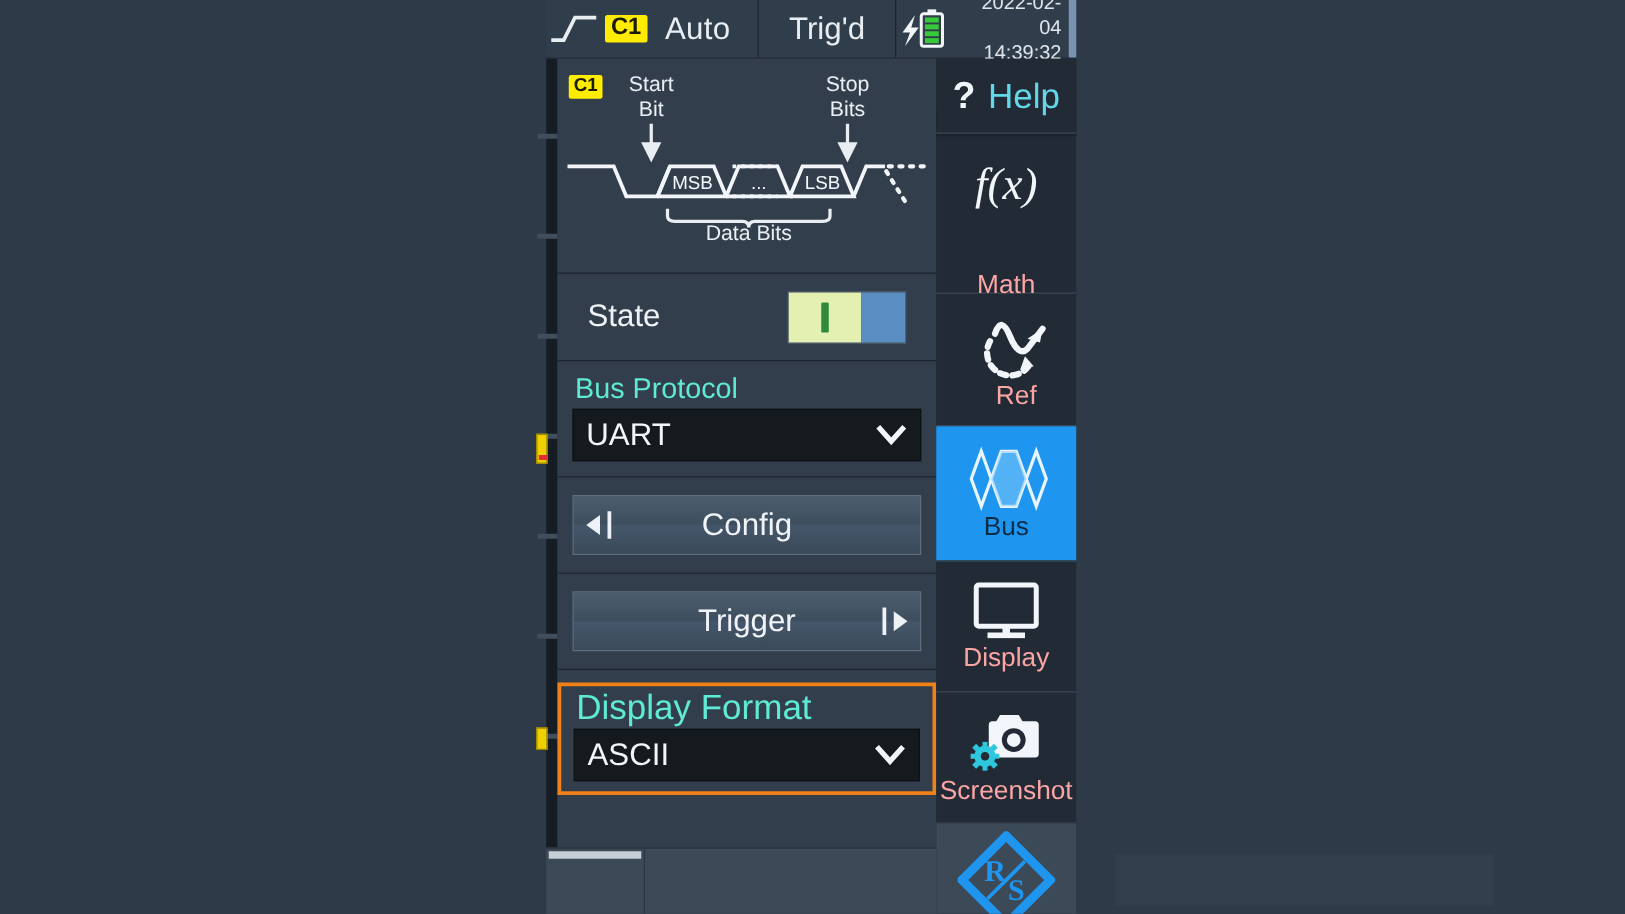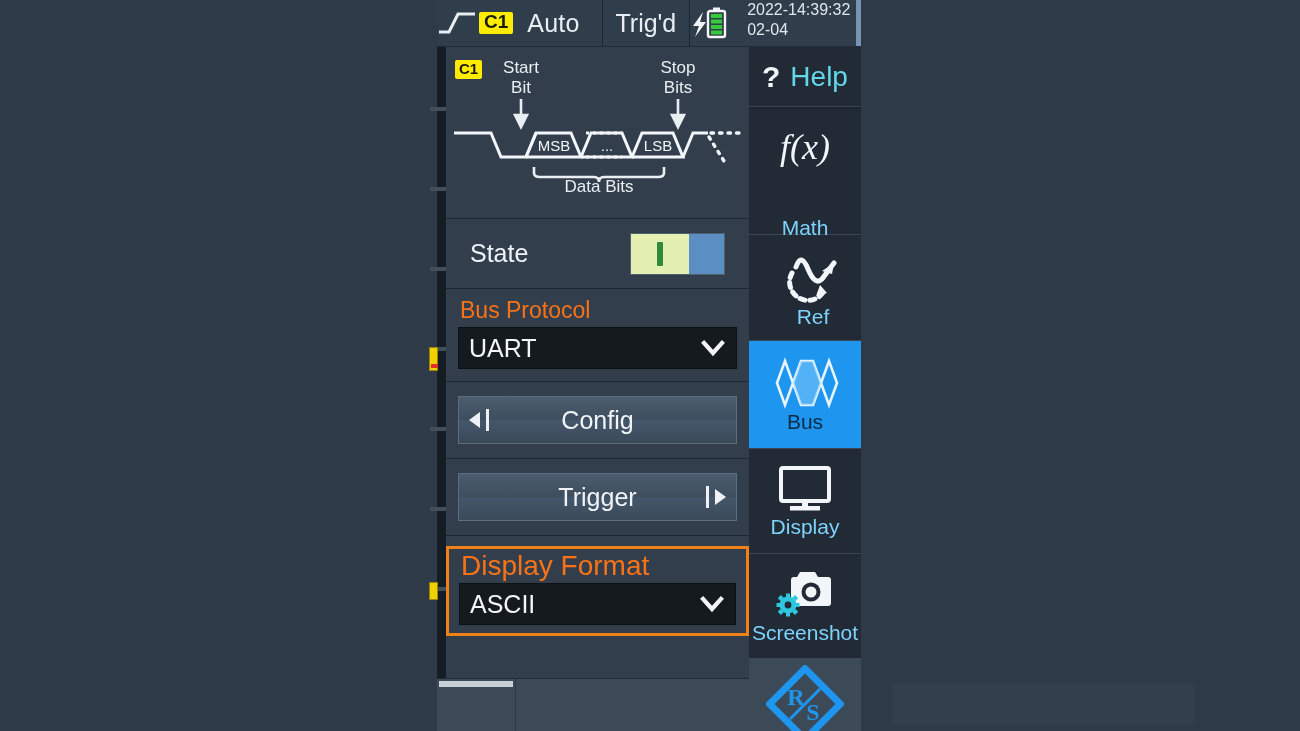--- a/index.html
+++ b/index.html
@@ -24,21 +24,21 @@
   .sb-trigslope svg { display:block; }
   .c1-badge {
     background:#ffec00; color:#1b1b00; font-weight:bold; font-size:19px;
     padding:0px 5px 2px 5px; line-height:20px; border-radius:2px; margin-left:2px;
   }
   .sb-auto { color:#e8edf2; font-size:25px; padding:0 22px 0 14px; letter-spacing:.2px;}
   .sb-trigd { color:#e8edf2; font-size:25px; width:112px; }
   .sb-batt { width:48px; }
   .sb-time {
     color:#dfe6ec; font-size:16px; line-height:20px; text-align:right;
-    padding:0 6px 0 6px; display:flex; flex-direction:row; justify-content:center;
+    padding:0 6px 0 6px; display:flex; flex-direction:column; justify-content:center;
   }
   .sb-rightedge { width:6px; background:#7a93b5; }
 
   
   .rail {
     position:absolute; left:437px; top:47px; width:9px; height:631px;
     background:#151c24;
   }
   .rail-tick { position:absolute; left:-7px; width:16px; height:4px; background:#414e5c; }
   .rail-marker {
@@ -69,21 +69,21 @@
   .toggle {
     width:95px; height:42px; display:flex; border:1px solid #51606f;
     position:relative;
   }
   .toggle .on { flex:0 0 62%; background:#e4f0b2; display:flex; align-items:center; justify-content:center; }
   .toggle .on .bar { width:6px; height:24px; background:#2f8a3c; border-radius:1px; }
   .toggle .off { flex:1; background:#5b8fc4; }
 
   
   .fieldsec { padding:6px 12px 12px 12px; }
-  .fld-label { color:#f97316; font-size:23px; line-height:30px; padding-left:2px; }
+  .fld-label { color:#5eead4; font-size:23px; line-height:30px; padding-left:2px; }
   .dropdown {
     height:42px; background:#141a1e; border:1px solid #0d1114;
     display:flex; align-items:center; padding:0 10px 0 10px; margin-top:2px;gap:24px;
   }
   .dropdown .val { color:#f2f6fa; font-size:25px; flex:1; }
   .dropdown .chev { width:26px; height:26px; }
 
   
   .btnsec { padding:14px 12px; }
   .gbtn {
@@ -108,21 +108,21 @@
   
   .sidebar {
     position:absolute; left:749px; top:47px; width:112px; height:684px;
     background:#212a35;
   }
   .sb-item {
     position:relative; width:112px; border-bottom:1px solid #3b4754;
     display:flex; flex-direction:column; align-items:center; justify-content:center;
   }
   .sb-item .icon { display:flex; align-items:center; justify-content:center; }
-  .sb-item .lbl { color:#7dd3fc; font-size:21px; line-height:24px; }
+  .sb-item .lbl { color:#fca5a5; font-size:21px; line-height:24px; }
   .sb-item.active { background:#1e96f0; }
   .sb-item.active .lbl { color:#0e2b44; }
   .sb-ghost {
     position:absolute; width:112px; text-align:center; color:#4b6b7c;
     font-size:21px; background:#1a222c;
   }
   .sb-help { display:flex; flex-direction:row; gap:10px; align-items:center; justify-content:center; }
   .sb-help .q { color:#f2f6fa; font-size:30px; font-weight:bold; line-height:30px; }
   .sb-help .lbl { color:#63d7e8; font-size:28px; }
   .rs-logo { display:flex; align-items:center; justify-content:center; }

